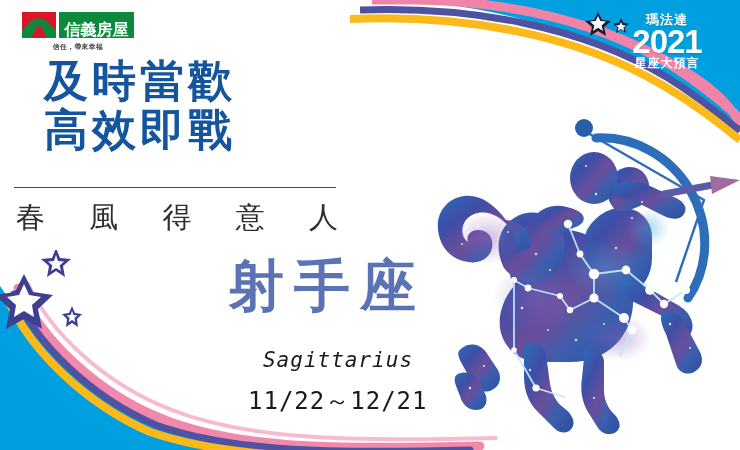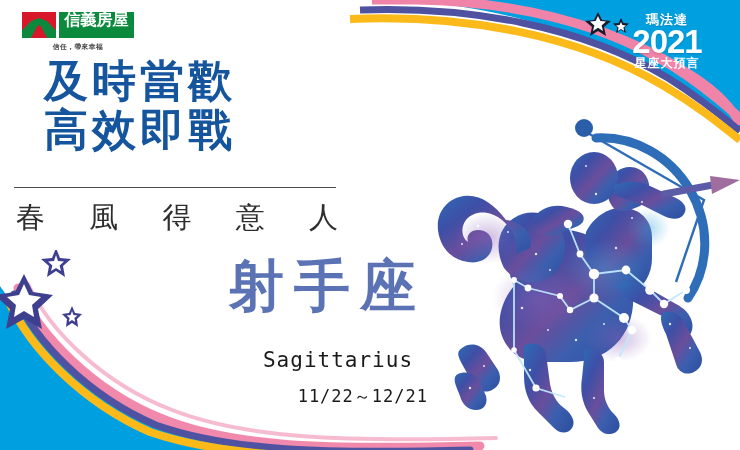--- a/index.html
+++ b/index.html
@@ -21,21 +21,21 @@
   #logo-mark {
     width:34px; height:26px; background:#D7182A; position:relative; overflow:hidden;
   }
   #logo-mark:after {
     content:""; position:absolute; left:0; bottom:0; width:34px; height:20px;
     background:#0B8A3D;
     clip-path:polygon(0% 100%, 0% 62%, 26% 16%, 50% 0%, 74% 16%, 100% 62%, 100% 100%,
                       74% 100%, 56% 44%, 50% 34%, 44% 44%, 26% 100%);
   }
   #logo-word {
-    flex:1; background:#0B8A3D; color:#fff; display:flex; align-items:flex-start;
+    flex:1; background:#0B8A3D; color:#fff; display:flex; align-items:flex-end;
     justify-content:center; letter-spacing:0px; margin-left:3px;
   }
   #logo-word span { font-size:16px; font-weight:bold; line-height:1; }
   #logo-tag {
     margin-top:4px; text-align:center; font-size:7px; color:#3a3a3a;
     letter-spacing:0.5px; font-weight:bold; transform:scale(0.96);
   }
 
   
   #headline { position:absolute; left:44px; top:56px; }
@@ -54,26 +54,26 @@
 
   
   #sign-zh {
     position:absolute; left:228px; top:258px;
     font-size:56px; font-weight:bold; color:#5B73B5;
     letter-spacing:10px; white-space:nowrap; line-height:1;
   }
   #sign-en {
     position:absolute; left:248px; top:348px; width:180px; text-align:center;
     font-family:"DejaVu Sans Mono", monospace;
-    font-size:21px; color:#1a1a1a; letter-spacing:1px; white-space:nowrap;
+    font-size:21px; color:#1a1a1a; letter-spacing:1px; white-space:nowrap;font-style:italic;
   }
   #sign-dates {
-    position:absolute; left:248px; top:385px; width:180px; text-align:right;
+    position:absolute; left:248px; top:385px; width:180px; text-align:left;
     font-family:"DejaVu Sans Mono", monospace;
-    font-size:17px; color:#1a1a1a; letter-spacing:1px; white-space:nowrap;
+    font-size:24px; color:#1a1a1a; letter-spacing:1px; white-space:nowrap;
   }
 
   
   #badge { position:absolute; right:26px; top:12px; width:94px; text-align:center; color:#fff; }
   #badge-brand { font-size:13px; font-weight:bold; letter-spacing:1px; line-height:1.2;
                  text-shadow:0 1px 1px rgba(0,0,0,.18); }
   #badge-year { font-size:33px; font-weight:bold; line-height:0.92; letter-spacing:-1px;
                 text-shadow:0 1px 2px rgba(0,0,0,.18); margin-top:-1px; }
   #badge-sub { font-size:12px; font-weight:bold; letter-spacing:1px; line-height:1.2; margin-top:-1px; }
 

